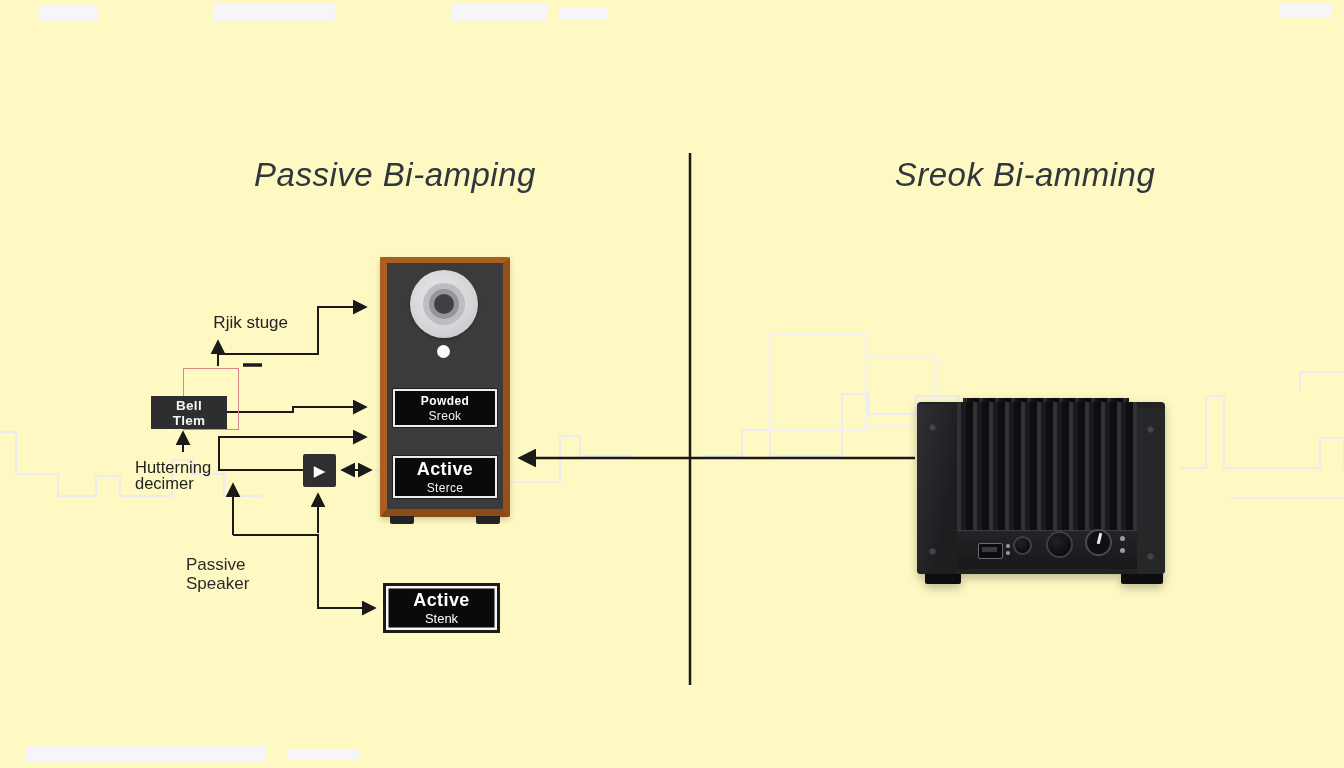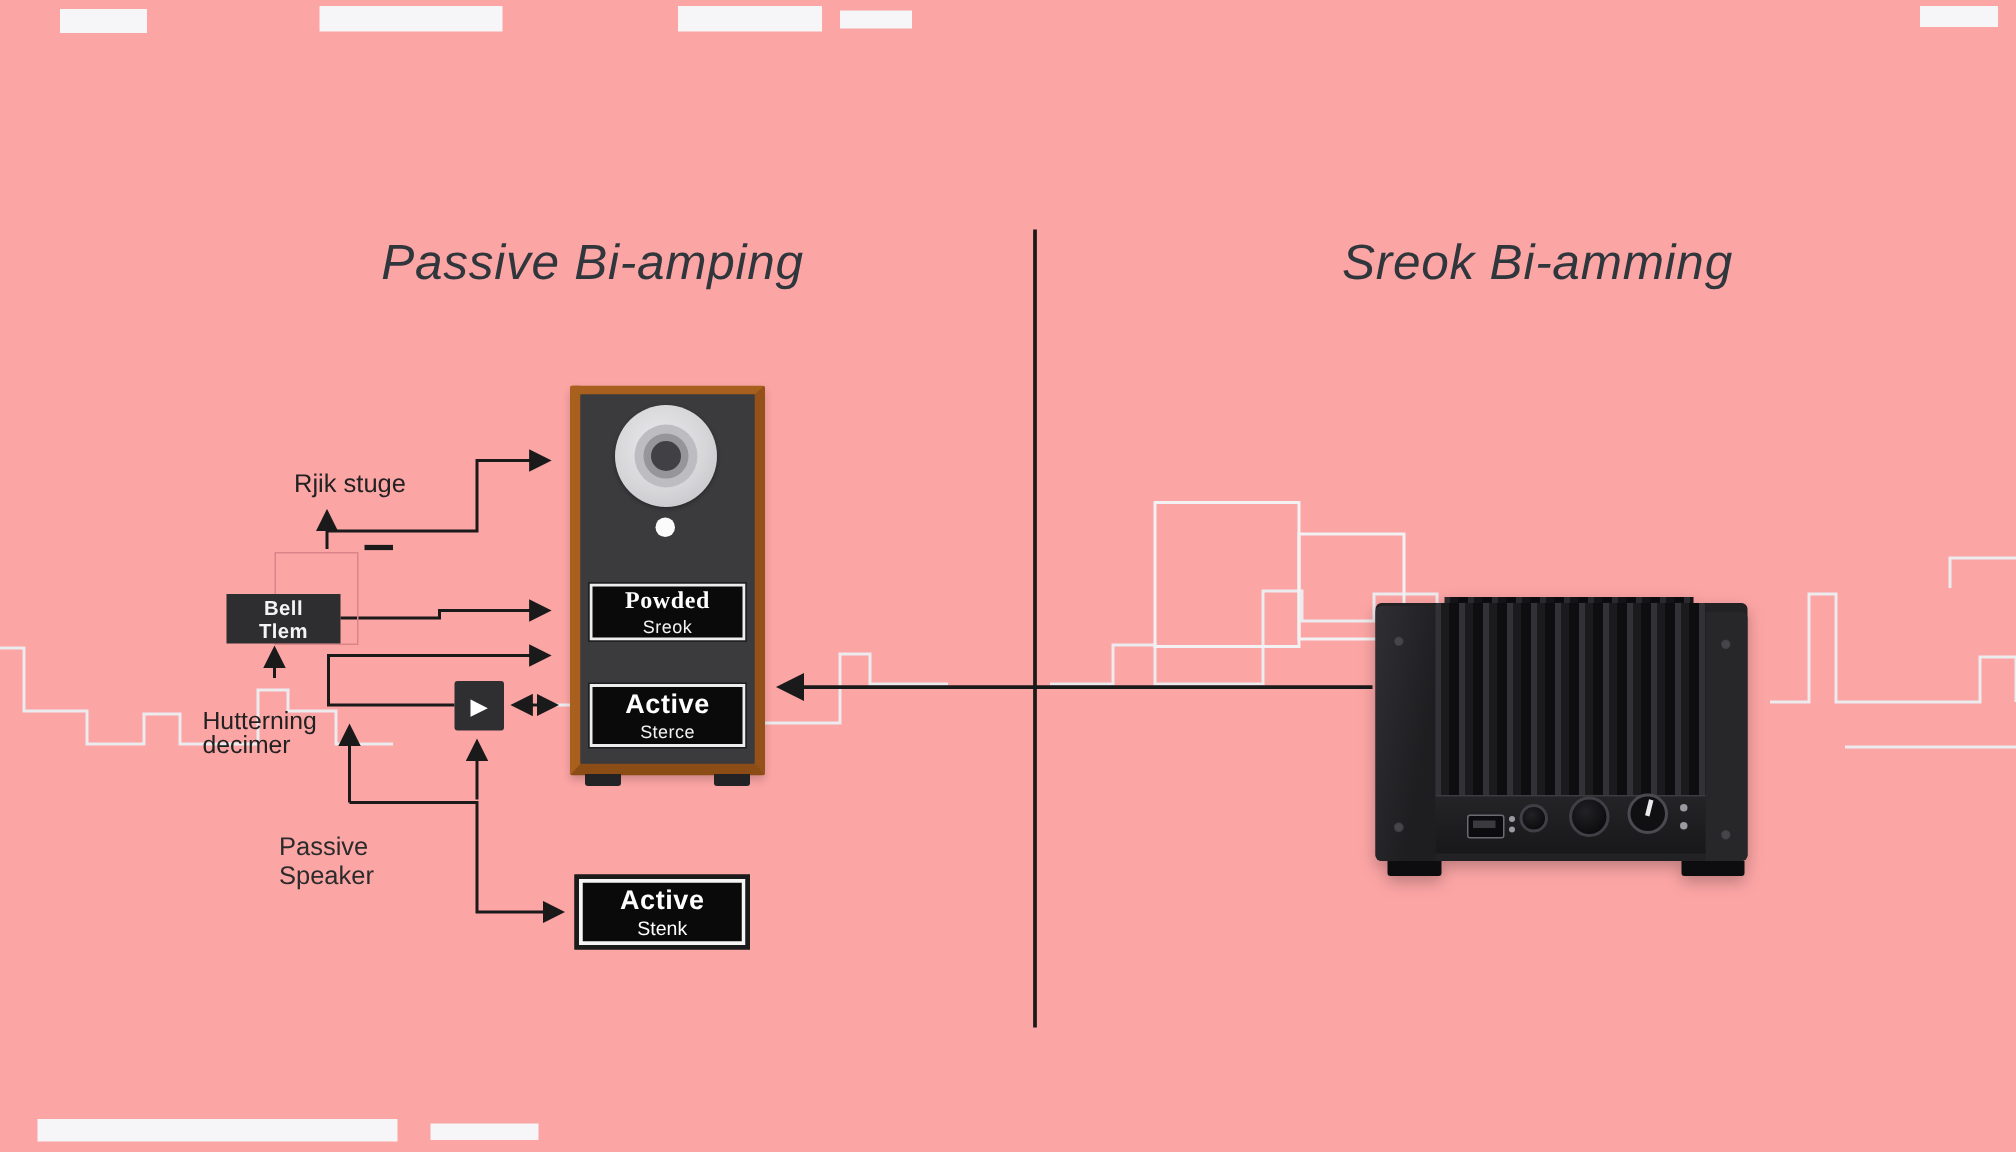--- a/index.html
+++ b/index.html
@@ -1,18 +1,18 @@
 <!DOCTYPE html>
 <html><head>
 <meta charset="utf-8">
 <style>
   html,body{margin:0;padding:0;background:#ffffff;}
   .canvas{
     position:relative;width:1344px;height:768px;overflow:hidden;
-    background:#fca5a5;font-family:"Liberation Sans",sans-serif;
+    background:#fef9c3;font-family:"Liberation Sans",sans-serif;
   }
   .c{position:absolute;}
   .title{
     font-style:italic;font-size:33px;color:#2f363c;letter-spacing:0.5px;
     text-align:center;white-space:nowrap;
   }
   .small-label{color:#222;font-size:17px;white-space:nowrap;}
   .peups{font-size:15px;color:#3a3a3a;margin-top:21px;}
   .pinkbox{border:1.6px solid #d9868b;background:transparent;}
   .bellbox{
@@ -133,31 +133,31 @@
       <path d="M318,533 L318,496" marker-end="url(#ah)"></path>
 
       <path d="M233,535 L318,535 L318,608 L373,608" marker-end="url(#ah)"></path>
 
       <path d="M915,458 L522,458" stroke-width="2.5" marker-end="url(#ah)"></path>
 
       <path d="M690,153 L690,685" stroke-width="2.5"></path>
     </g>
   </svg>
 
-  <div class="c small-label" style="left:196px;top:313px;width:92px;text-align:left;">Rjik stuge</div>
+  <div class="c small-label" style="left:196px;top:313px;width:92px;text-align:right;">Rjik stuge</div>
 
   <div class="c pinkbox" style="left:183px;top:368px;width:54px;height:60px;"></div>
   <div class="c peups" style="left:183px;top:373px;width:54px;">peups</div>
 
   <div class="c bellbox" style="left:151px;top:396px;width:76px;height:33px;">
     <span>Bell</span>
     <span>Tlem</span>
   </div>
 
-  <div class="c" style="left:135px;top:473px;font-size:16.5px;line-height:16px;color:#222;">
+  <div class="c" style="left:135px;top:459px;font-size:16.5px;line-height:16px;color:#222;">
     <div>Hutterning</div>
     <div>decimer</div>
   </div>
 
   <div class="c playbox" style="left:303px;top:454px;width:33px;height:33px;">
     <span>▶</span>
   </div>
 
   <div class="c" style="left:186px;top:555px;font-size:17px;line-height:19px;color:#2b2b2b;">
     <div>Passive</div>
@@ -167,21 +167,21 @@
   <div class="c speaker" style="left:380px;top:257px;width:130px;height:260px;"></div>
   <div class="c foot" style="left:390px;top:516px;width:24px;height:8px;"></div>
   <div class="c foot" style="left:476px;top:516px;width:24px;height:8px;"></div>
 
   <div class="c cone-outer" style="left:410px;top:270px;width:68px;height:68px;"></div>
   <div class="c cone-mid" style="left:423px;top:283px;width:42px;height:42px;"></div>
   <div class="c cone-hub" style="left:429px;top:289px;width:30px;height:30px;"></div>
   <div class="c cone-dot" style="left:437px;top:345px;width:13px;height:13px;"></div>
 
   <div class="c badge" style="left:393px;top:389px;width:104px;height:38px;">
-    <div class="l1" style="font-size:16px;font-family:Liberation Serif, serif;">Powded</div>
+    <div class="l1" style="font-size:12px;">Powded</div>
     <div class="l2">Sreok</div>
   </div>
   <div class="c badge" style="left:393px;top:456px;width:104px;height:42px;">
     <div class="l1" style="font-size:18px;">Active</div>
     <div class="l2">Sterce</div>
   </div>
 
   <div class="c activebox" style="left:383px;top:583px;width:117px;height:50px;">
     <div class="l1">Active</div>
     <div class="l2">Stenk</div>

